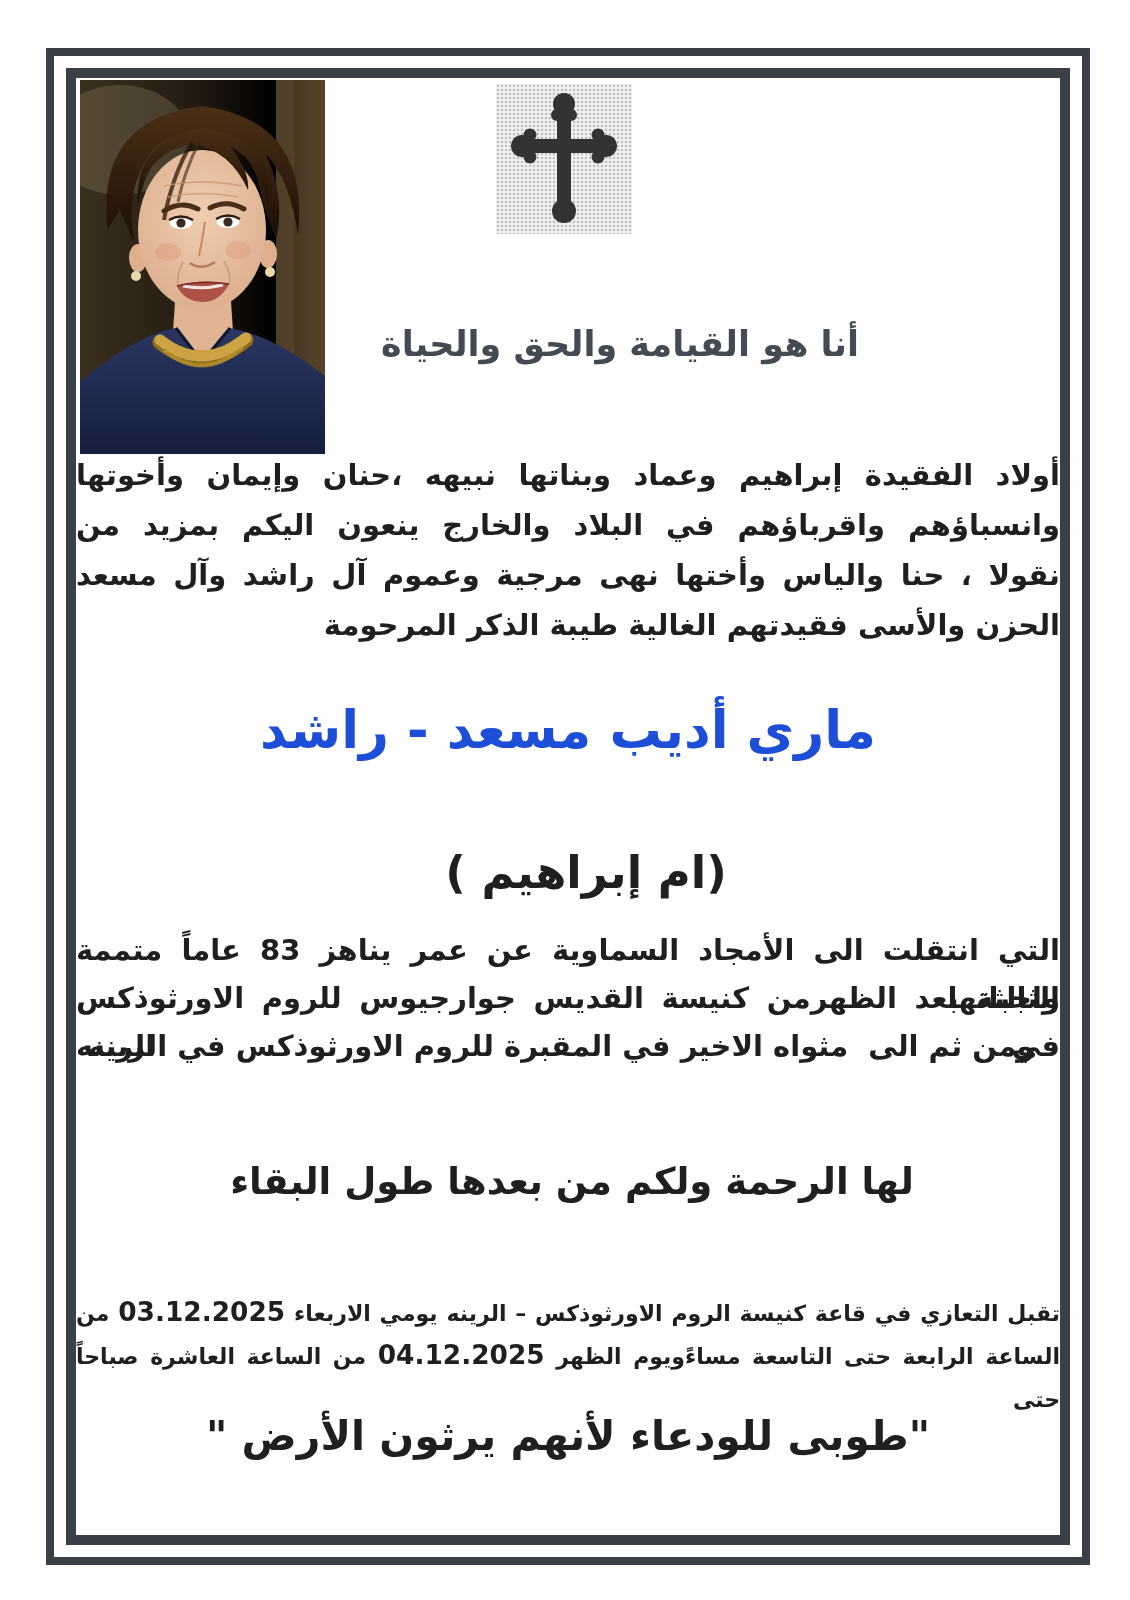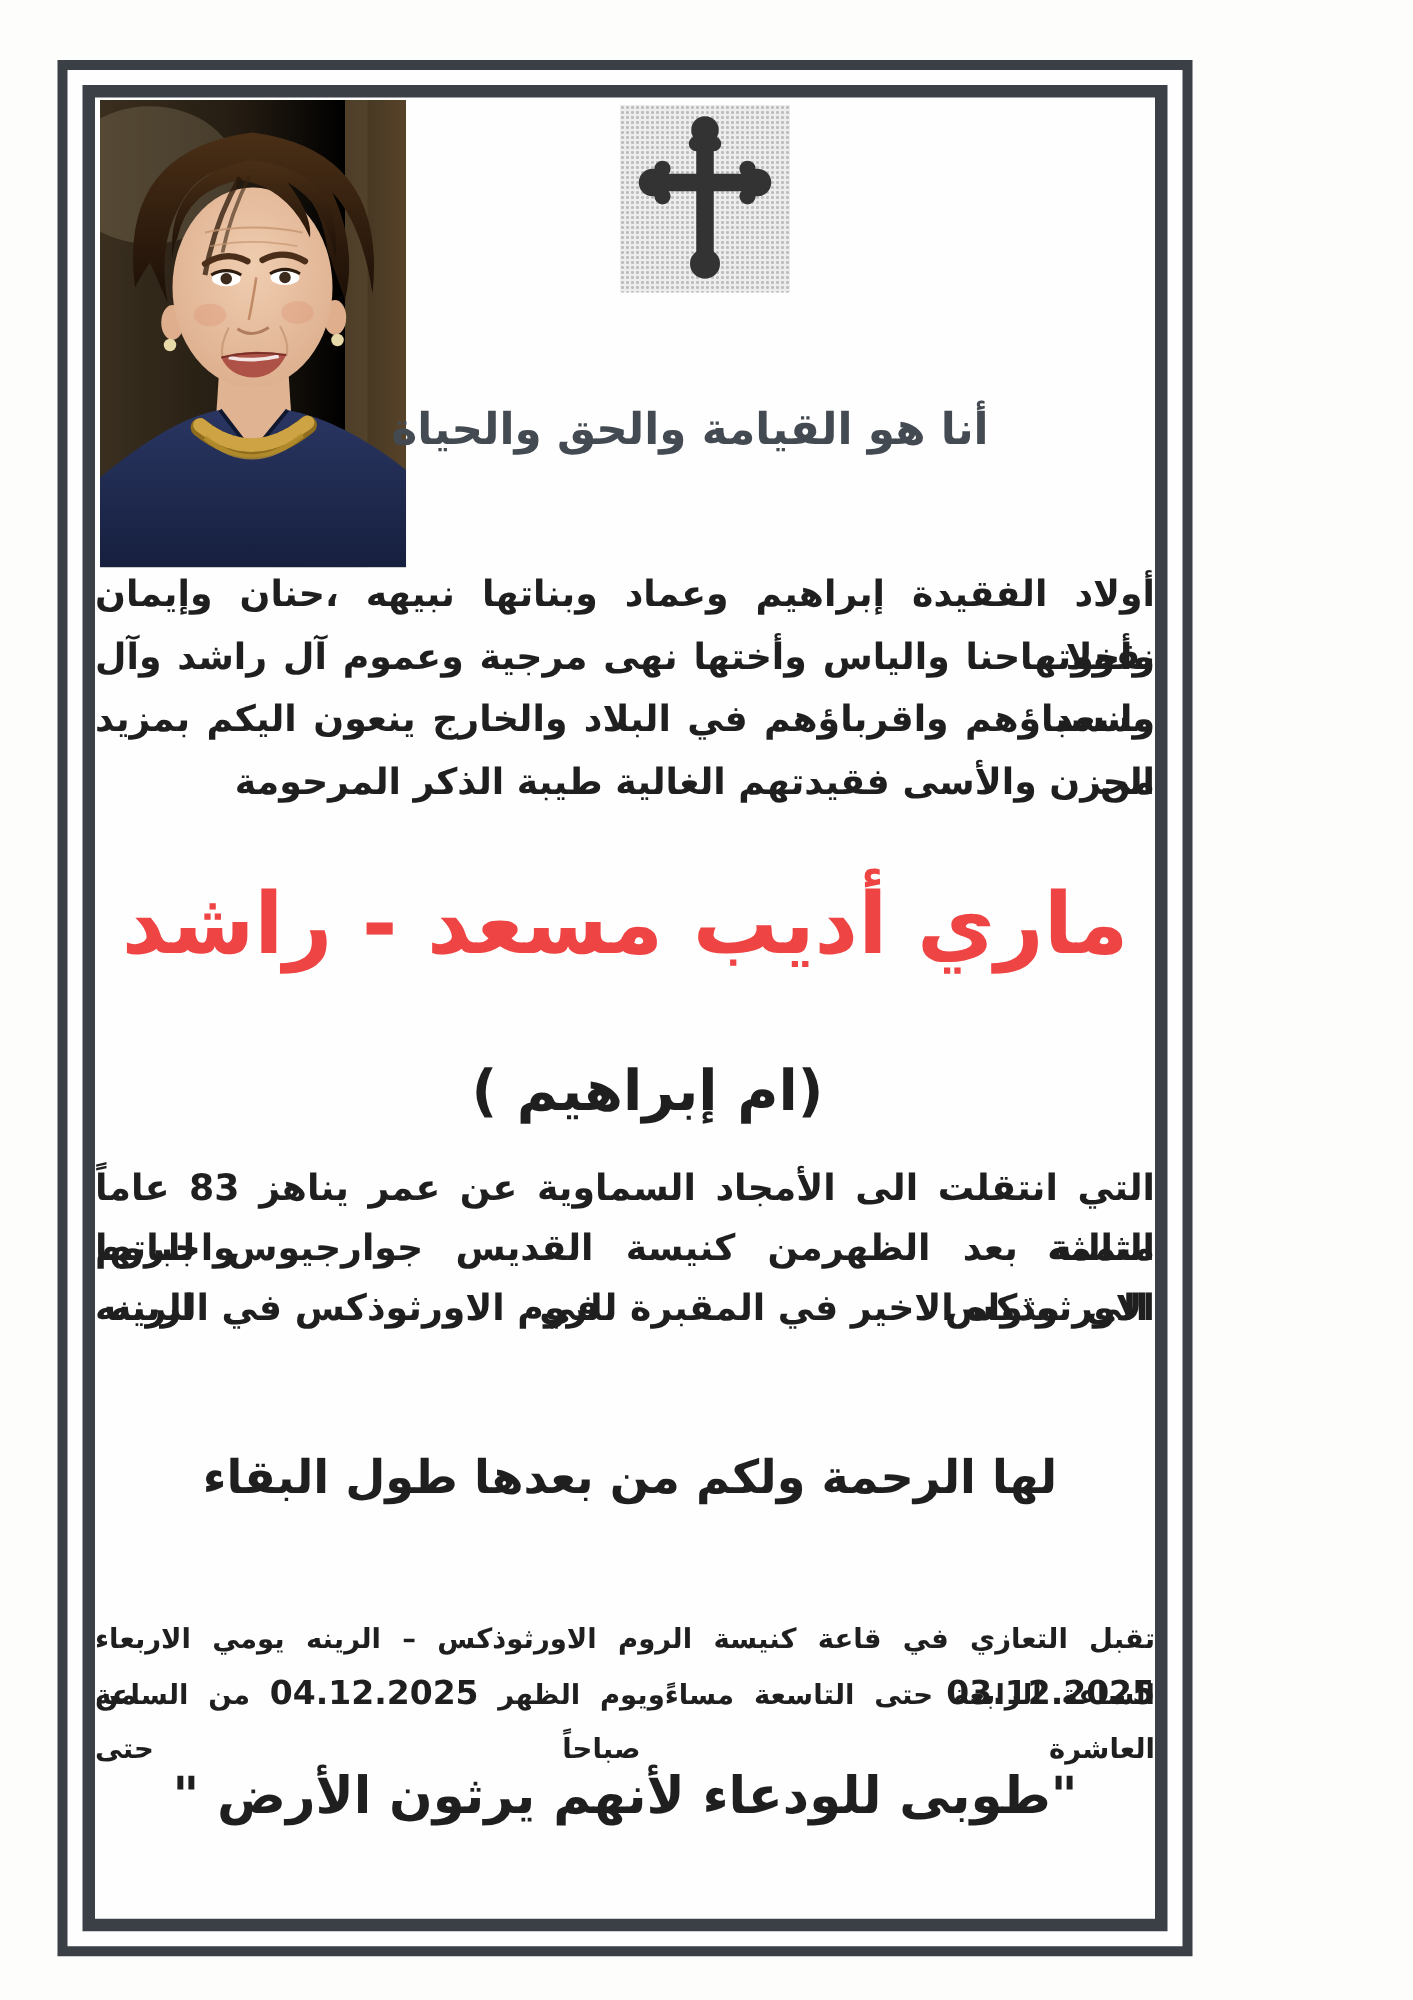--- a/index.html
+++ b/index.html
@@ -4,21 +4,21 @@
 <style>
   html,body{margin:0;padding:0;}
   body{
     width:1130px;height:1600px;position:relative;
     background:#fdfdfc;
     font-family:"DejaVu Sans", sans-serif;
     color:#1f1f1f;
     overflow:hidden;
   }
   .frame-outer{
-    position:absolute;left:46px;top:48px;width:908px;height:1517px;
+    position:absolute;left:46px;top:48px;width:1044px;height:1517px;
     border:8px solid #3a4046;box-sizing:border-box;padding:12px;background:#fefefe;
   }
   .frame-inner{
     border:10px solid #3a4046;box-sizing:border-box;
     width:100%;height:100%;position:relative;background:#fefefe;
   }
   .content{position:absolute;inset:0;overflow:hidden;}
 
   
   .photo{position:absolute;left:4px;top:2px;width:245px;height:374px;overflow:hidden;}
@@ -43,21 +43,21 @@
   .jline{text-align:justify;text-align-last:justify;-moz-text-align-last:justify;white-space:normal;}
   .rline{text-align:right;}
   .ltrline{direction:ltr;text-align:left;font-weight:bold;font-size:29px;white-space:nowrap;}
 
   .para-announce{top:372px;}
   .para-announce .row{height:50px;line-height:50px;}
 
   .deceased-name{
     position:absolute;top:622px;left:0;right:0;
     direction:rtl;text-align:center;
-    font-size:68px;font-weight:bold;color:#ef4444;
+    font-size:52px;font-weight:bold;color:#1d4ed8;
     letter-spacing:1px;white-space:nowrap;
   }
   .kunya{
     position:absolute;top:768px;left:0;right:0;padding-left:36px;
     direction:rtl;text-align:center;
     font-size:45px;font-weight:bold;
   }
 
   .para-details{top:848px;}
   .para-details .row{height:48px;line-height:48px;}
@@ -184,22 +184,22 @@
             <circle cx="102" cy="73" r="6.5"></circle>
             <circle cx="68" cy="127" r="12"></circle>
           </g>
         </svg>
       </div>
 
       <div class="epigraph">أنا هو القيامة والحق والحياة</div>
 
       <div class="para para-announce">
         <div class="row pline jline">أولاد الفقيدة إبراهيم وعماد وبناتها نبيهه ،حنان وإيمان وأخوتها</div>
+        <div class="row pline jline">وانسباؤهم واقرباؤهم في البلاد والخارج ينعون اليكم بمزيد من</div>
         <div class="row pline jline">نقولا ، حنا والياس وأختها نهى مرجية وعموم آل راشد وآل مسعد</div>
-        <div class="row pline jline">وانسباؤهم واقرباؤهم في البلاد والخارج ينعون اليكم بمزيد من</div>
         <div class="row pline rline">الحزن والأسى فقيدتهم الغالية طيبة الذكر المرحومة</div>
       </div>
 
       <div class="deceased-name">ماري أديب مسعد - راشد</div>
       <div class="kunya">(ام إبراهيم )</div>
 
       <div class="para para-details">
         <div class="row pline jline">التي انتقلت الى الأمجاد السماوية عن عمر يناهز 83 عاماً متممة واجباتها</div>
         <div class="row pline jline">الثالثة بعد الظهرمن كنيسة القديس جوارجيوس للروم الاورثوذكس في الرينه</div>
         <div class="row ltrline indent-l">ومن ثم الى&nbsp; مثواه الاخير في المقبرة للروم الاورثوذكس في الرينه &nbsp;&nbsp;.</div>

